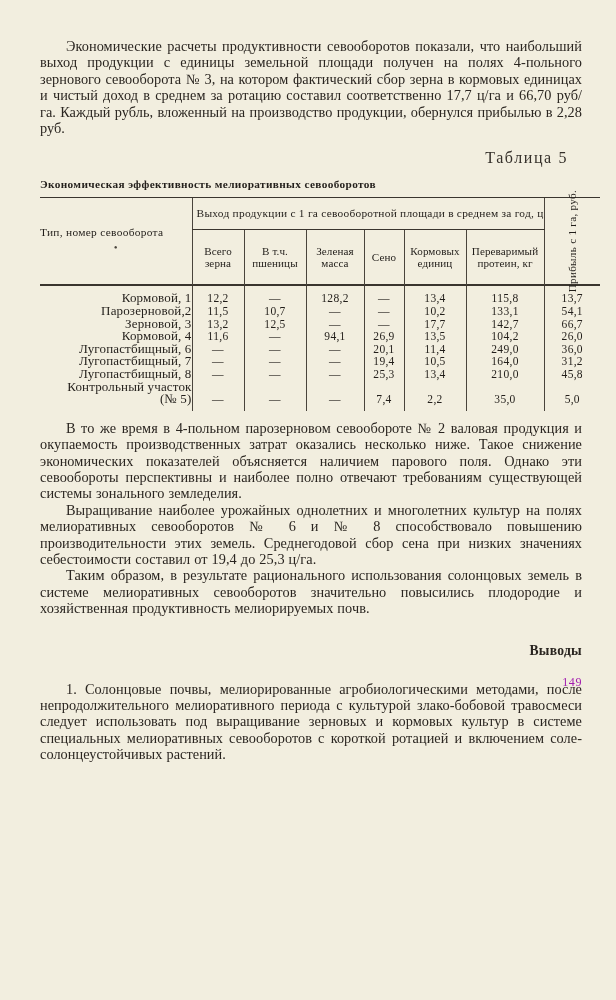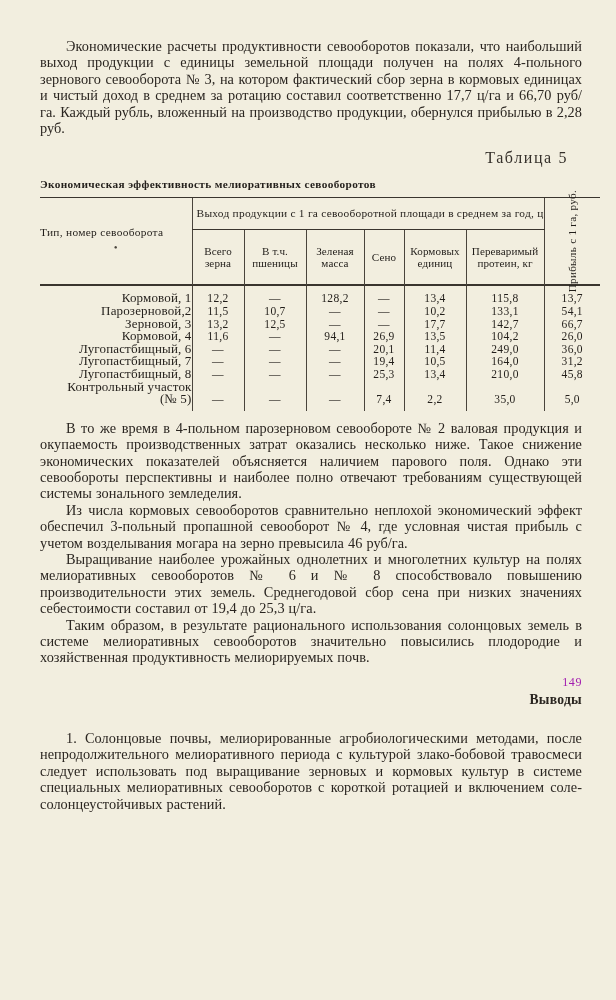--- a/index.html
+++ b/index.html
@@ -326,21 +326,20 @@
         <td class="c-num vsep">2,2</td>
         <td class="c-num vsep">35,0</td>
         <td class="c-num vsep">5,0</td>
       </tr>
     </tbody>
   </table>
 
   <div class="gap-a"></div>
 
   <p class="para">В то же время в 4-польном парозерновом севообороте № 2 валовая продукция и окупаемость производственных затрат оказались несколько ниже. Такое снижение экономических показателей объясняется наличием парового поля. Однако эти севообороты  перспективны  и наиболее полно отвечают требованиям существующей системы зонального земледелия.</p>
-  <p class="para">Из числа кормовых севооборотов сравнительно неплохой экономический эффект обеспечил 3-польный пропашной севооборот № 4, где условная чистая прибыль с учетом возделывания могара на зерно превысила 46  руб/га.</p>
   <p class="para">Выращивание наиболее  урожайных  однолетних  и  многолетних культур на полях мелиоративных севооборотов № 6 и № 8 способствовало повышению производительности этих земель.  Среднегодовой  сбор сена при низких значениях себестоимости составил от 19,4 до 25,3 ц/га.</p>
   <p class="para">Таким образом, в результате рационального использования солонцовых земель в системе мелиоративных севооборотов значительно повысились плодородие и хозяйственная  продуктивность  мелиорируемых почв.</p>
 
   <div class="gap-b"></div>
 
   <h2 class="section">Выводы</h2>
 
   <div class="gap-c"></div>
 
   <p class="para">1. Солонцовые почвы, мелиорированные агробиологическими методами, после непродолжительного мелиоративного периода с культурой злако-бобовой травосмеси следует использовать под выращивание зерновых и кормовых культур в системе специальных мелиоративных севооборотов с короткой ротацией и  включением  соле-солонцеустойчивых растений.</p>

